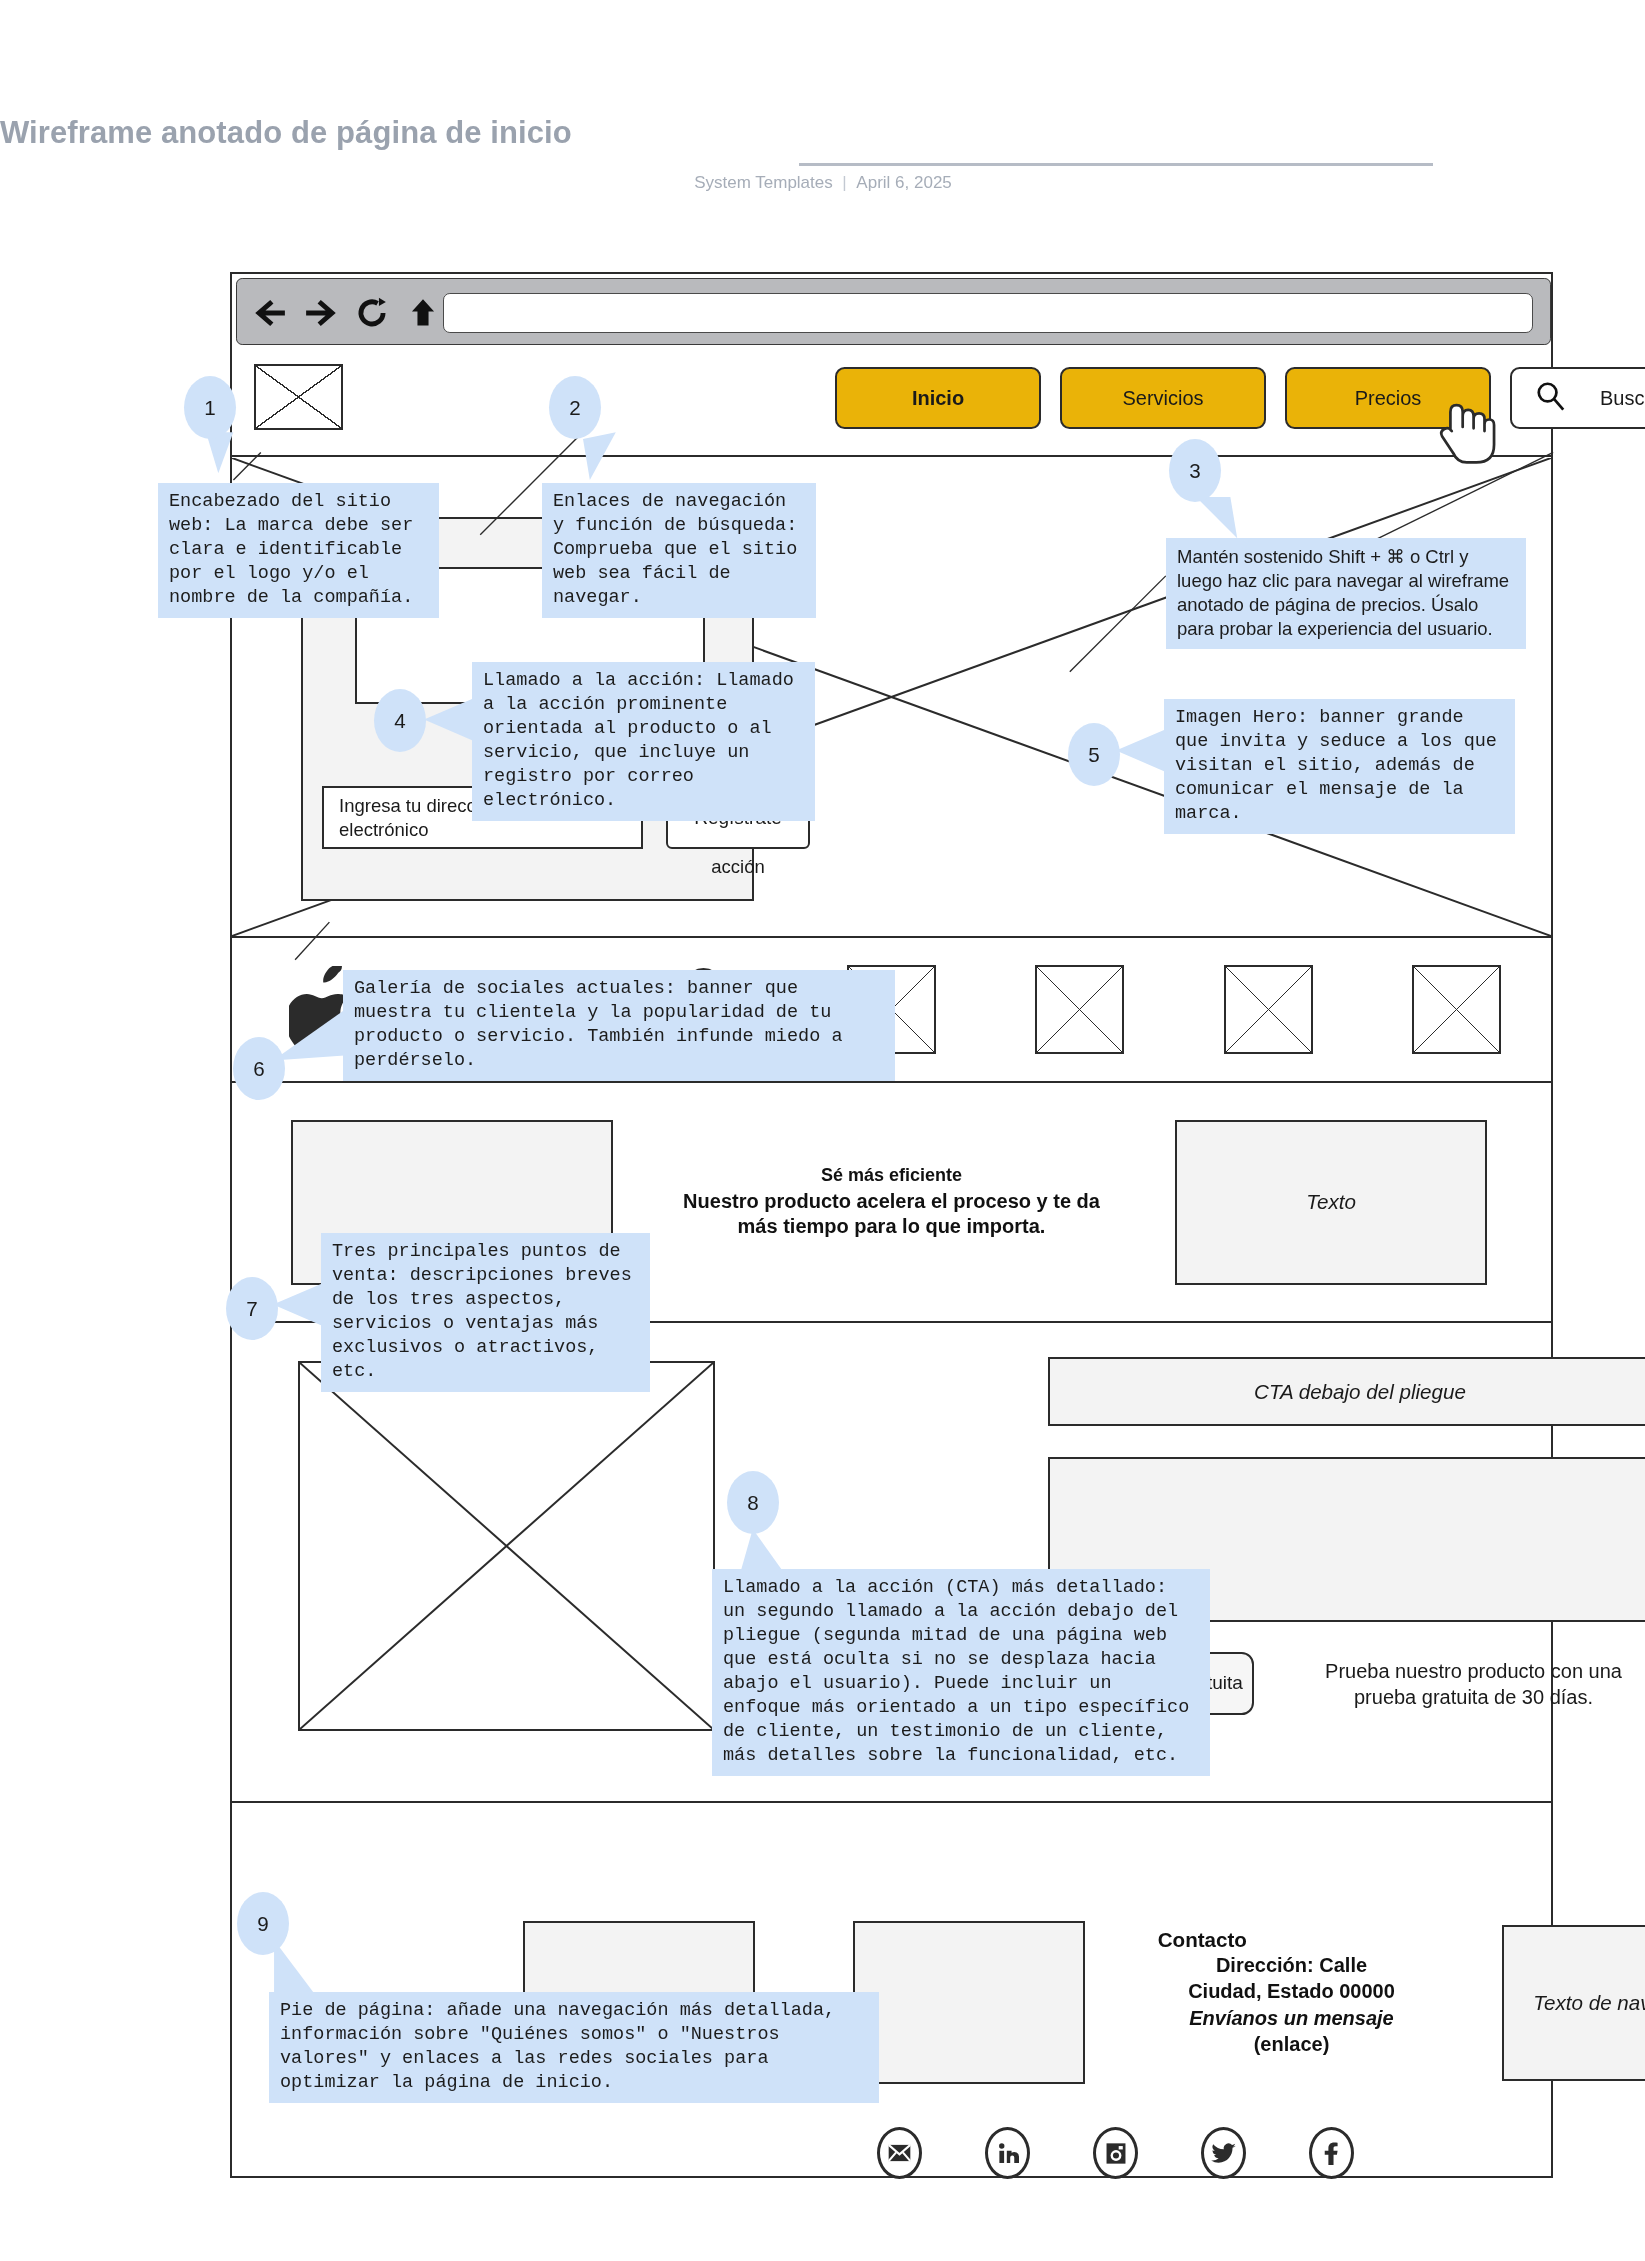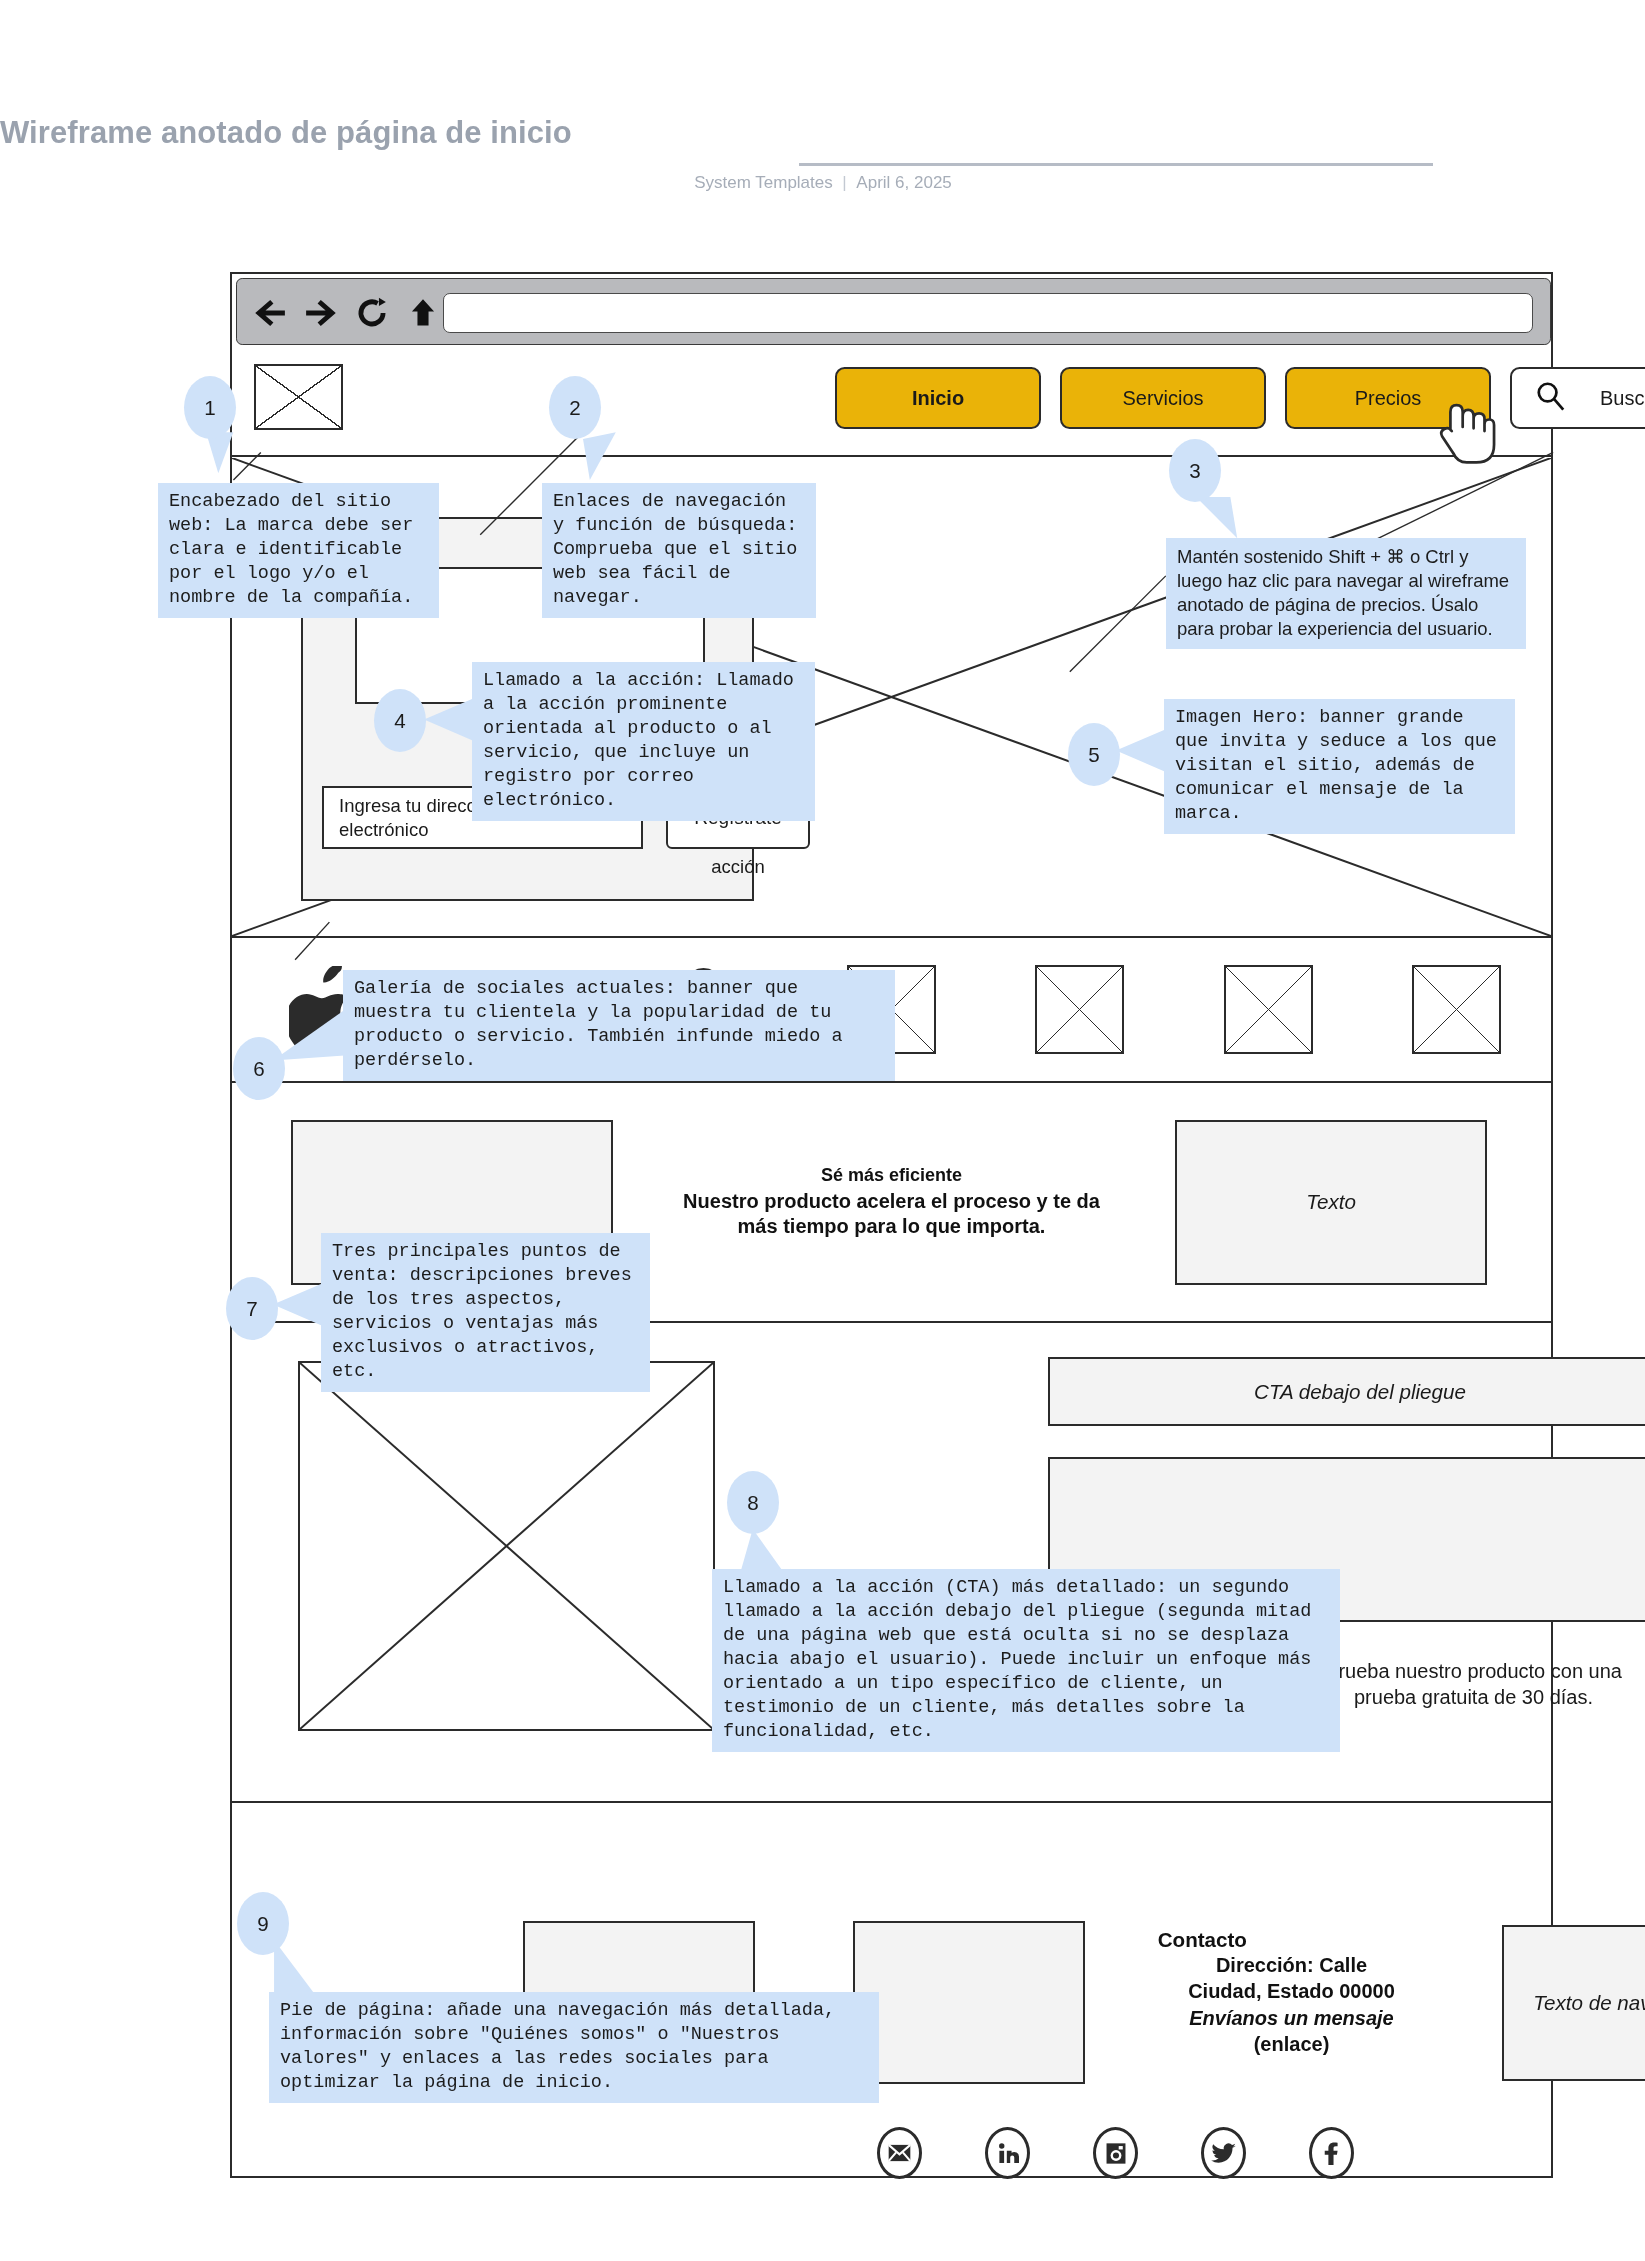--- a/index.html
+++ b/index.html
@@ -513,21 +513,21 @@
   <div class="bullet" style="left:226px; top:1277px;">7</div>
   <svg class="tail" style="left:273px;top:1284px;width:48px;height:48px;" viewBox="0 0 70 70" width="48" height="48">
     <polygon points="70,0 70,60 0,30" fill="#cfe2f9"></polygon>
   </svg>
   <div class="anno" style="left:321px; top:1233px; width:329px;">Tres principales puntos de venta: descripciones breves de los tres aspectos, servicios o ventajas más exclusivos o atractivos, etc.</div>
 
   <div class="bullet" style="left:727px; top:1471px;">8</div>
   <svg class="tail" style="left:739px;top:1529px;width:55px;height:55px;" viewBox="0 0 80 80" width="55" height="55">
     <polygon points="0,70 20,0 70,70" fill="#cfe2f9"></polygon>
   </svg>
-  <div class="anno" style="left:712px; top:1569px; width:628px;">Llamado a la acción (CTA) más detallado: un segundo llamado a la acción debajo del pliegue (segunda mitad de una página web que está oculta si no se desplaza hacia abajo el usuario). Puede incluir un enfoque más orientado a un tipo específico de cliente, un testimonio de un cliente, más detalles sobre la funcionalidad, etc.</div>
+  <div class="anno" style="left:712px; top:1569px; width:498px;">Llamado a la acción (CTA) más detallado: un segundo llamado a la acción debajo del pliegue (segunda mitad de una página web que está oculta si no se desplaza hacia abajo el usuario). Puede incluir un enfoque más orientado a un tipo específico de cliente, un testimonio de un cliente, más detalles sobre la funcionalidad, etc.</div>
 
   <div class="bullet" style="left:237px; top:1892px;">9</div>
   <svg class="tail" style="left:274px;top:1940px;width:69px;height:62px;" viewBox="0 0 100 90" width="69" height="62">
     <polygon points="0,0 60,80 0,80" fill="#cfe2f9"></polygon>
   </svg>
   <div class="anno" style="left:269px; top:1992px; width:610px;">Pie de página: añade una navegación más detallada, información sobre "Quiénes somos" o "Nuestros valores" y enlaces a las redes sociales para optimizar la página de inicio.</div>
 
 </div>
 
 

